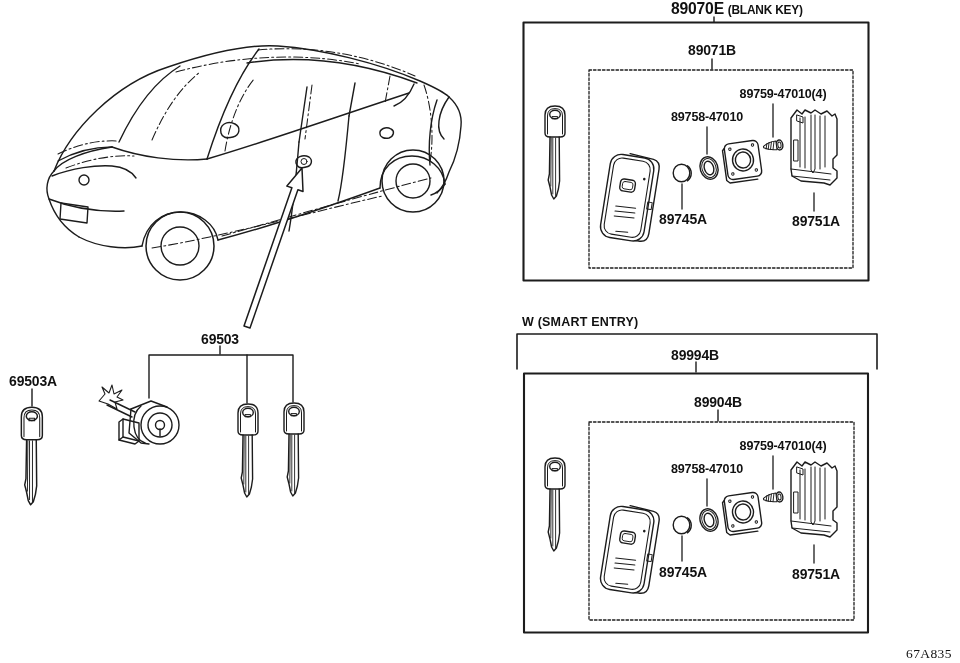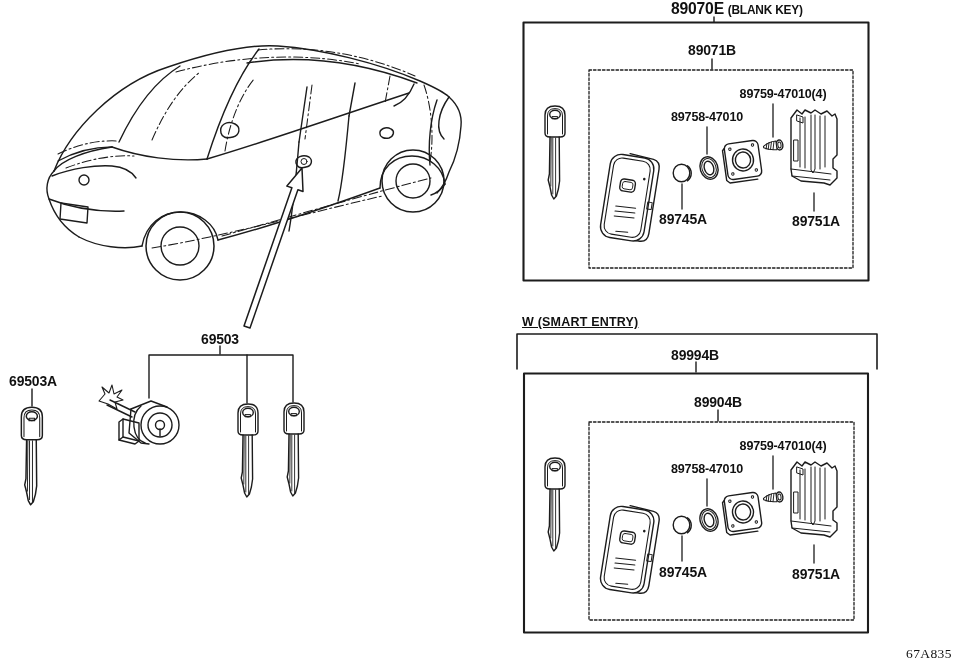--- a/index.html
+++ b/index.html
@@ -9,21 +9,21 @@
   .lbl{position:absolute;font-family:"Liberation Sans",sans-serif;font-weight:700;
        color:#111;white-space:nowrap;letter-spacing:-0.2px;line-height:1.05;}
   .center{transform:translateX(-50%) scaleX(0.93);}
   .s16{font-size:16.5px;}
   .s15{font-size:15px;}
   .s13{font-size:13.5px;}
   .s12{font-size:12.5px;}
   .title-row{position:absolute;display:flex;gap:4px;align-items:baseline;
              transform:scaleX(0.95);transform-origin:0 50%;}
   .plain{font-weight:400;letter-spacing:0.4px;transform:none;}
-  .semi{font-weight:600;letter-spacing:0.2px;transform:none;text-decoration:underline;}
+  .semi{font-weight:600;letter-spacing:0.2px;transform:none;}
 </style>
 </head>
 <body>
 
 <div id="stage">
 
   <svg id="lineart" width="960" height="663" viewBox="0 0 960 663" stroke="#1c1c1c" fill="none" stroke-width="1.4" stroke-linecap="round" stroke-linejoin="round">
 
     <defs>
       <g id="g-key">

